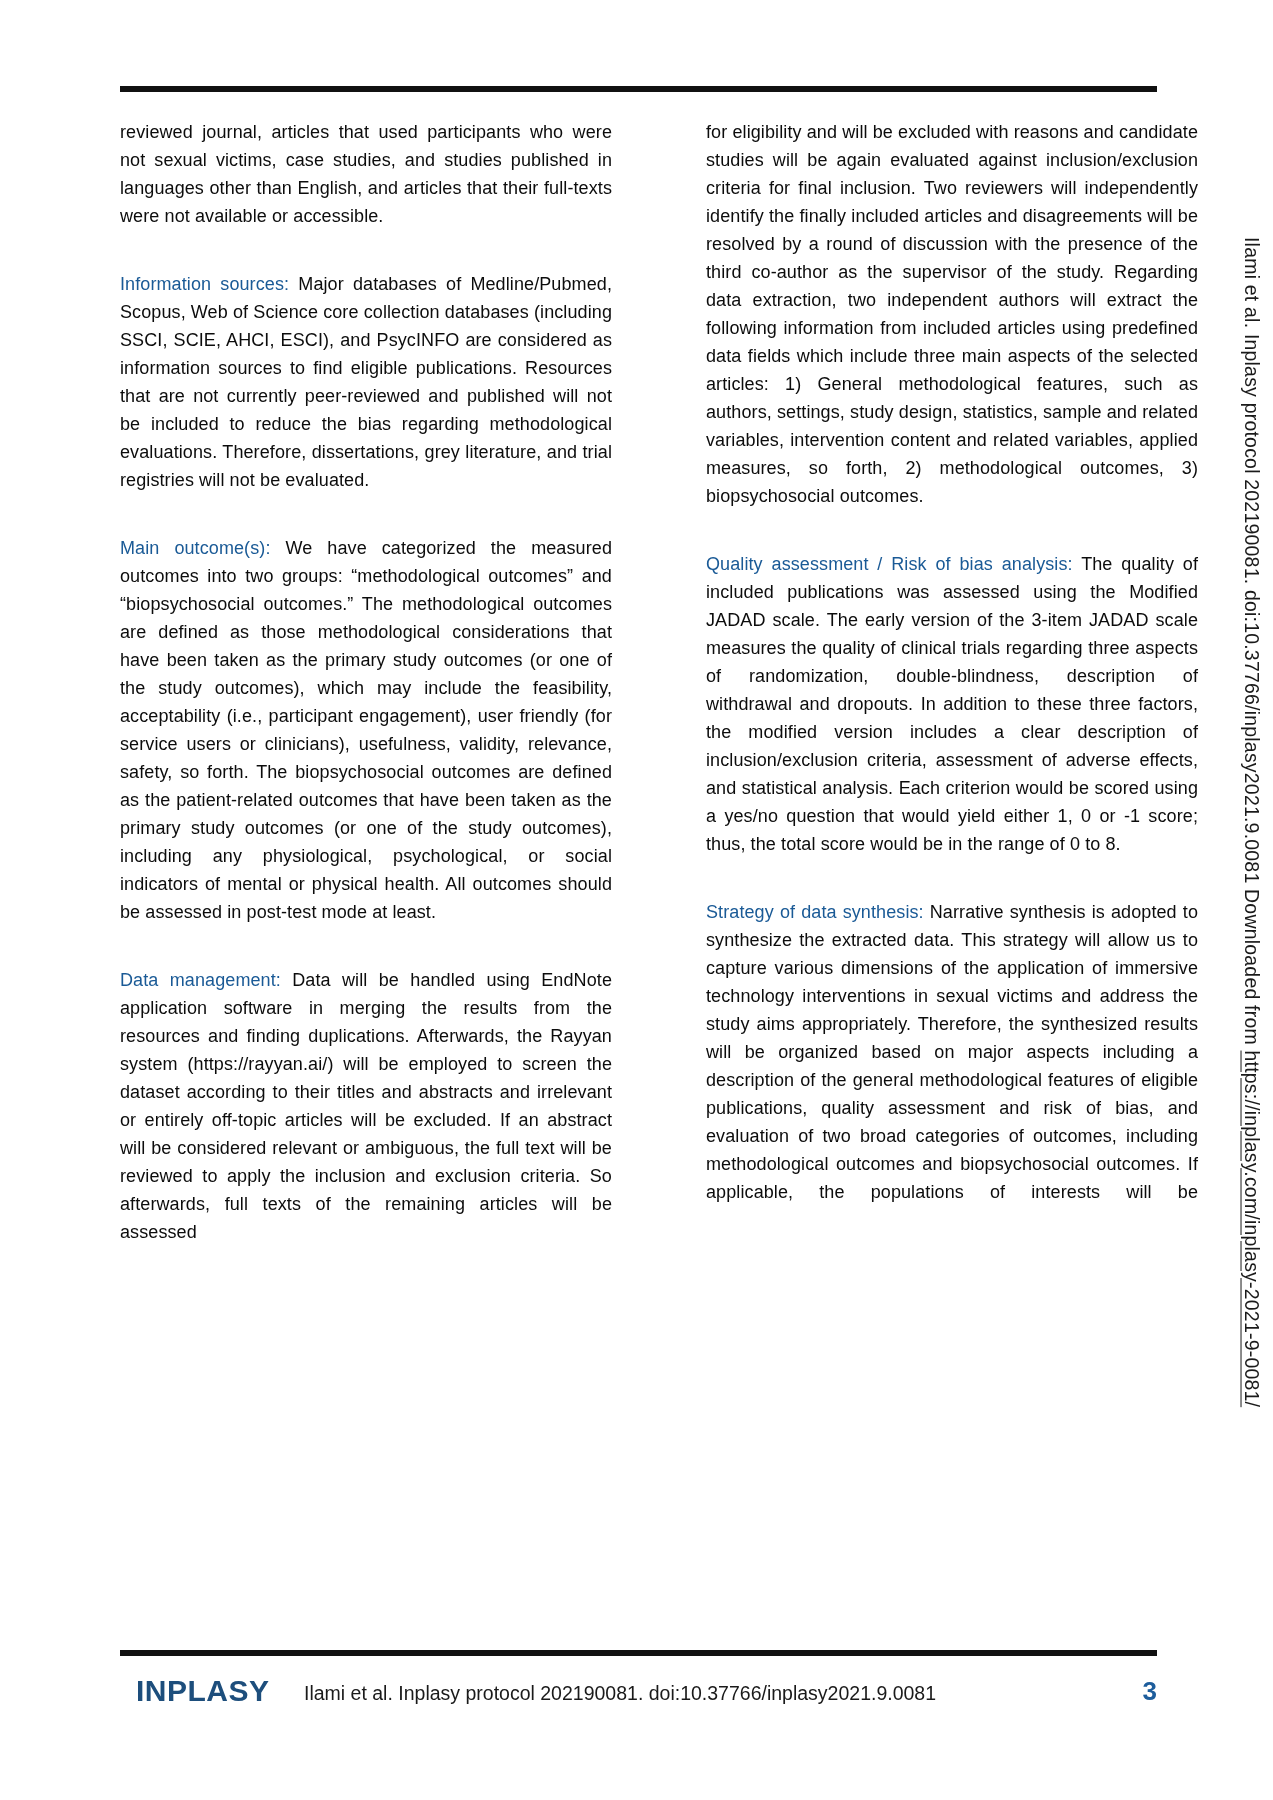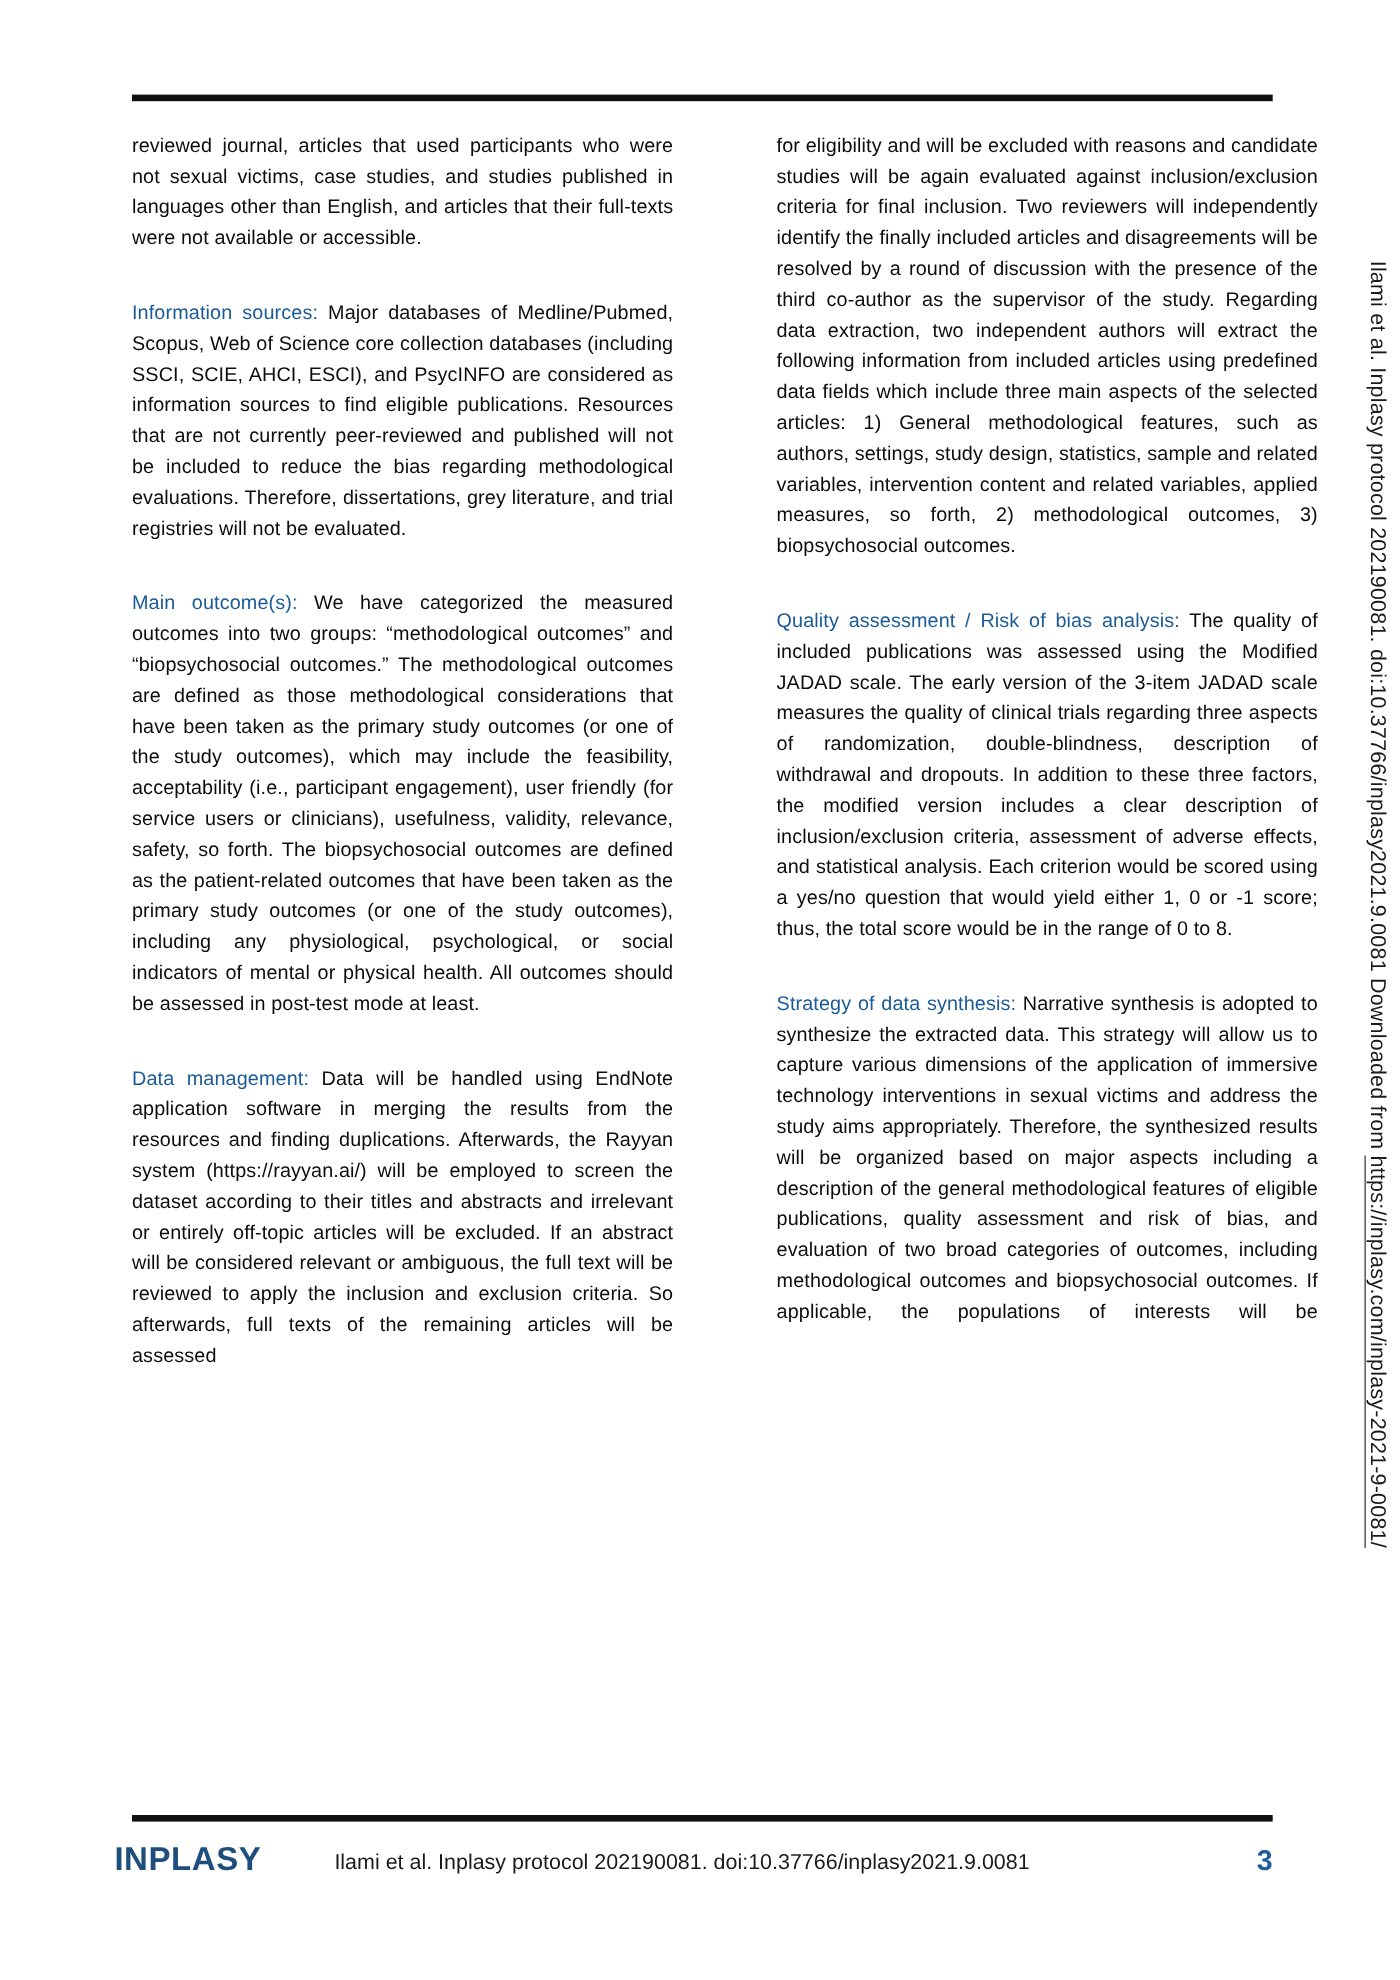--- a/index.html
+++ b/index.html
@@ -30,21 +30,21 @@
   .para-heading { color:var(--heading-blue,#1a5a96); }
   .sidebar-text {
     position:absolute; top:237px; right:8px; height:1480px;
     writing-mode:vertical-rl;
     font-size:19.5px; line-height:26px; font-weight:400;
     color:#1a1a1a; letter-spacing:0.2px;
     white-space:nowrap;
   }
   .sidebar-link { text-decoration:underline; color:#1a1a1a; }
   .footer-logo {
-    position:absolute; left:104px; top:1674px;
+    position:absolute; left:136px; top:1674px;
     font-size:30px; font-weight:700; letter-spacing:0.5px;
     color:var(--logo-navy,#1d4e7c);
   }
   .footer-citation {
     position:absolute; left:304px; top:1682px;
     font-size:19.5px; font-weight:400; color:#1a1a1a;
   }
   .footer-page-number {
     position:absolute; top:1676px; right:116px;
     font-size:26px; font-weight:700;

